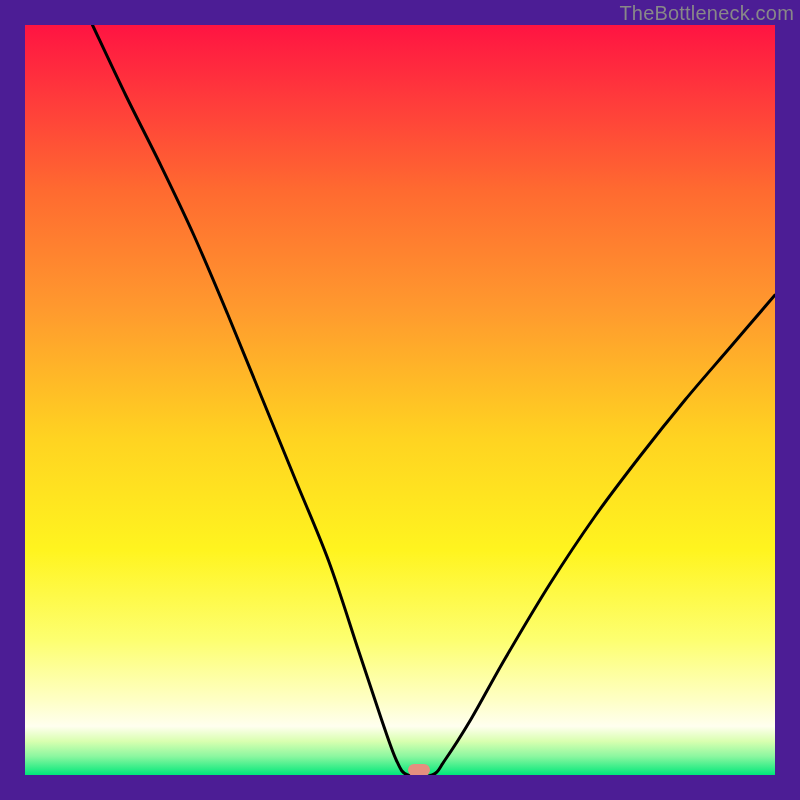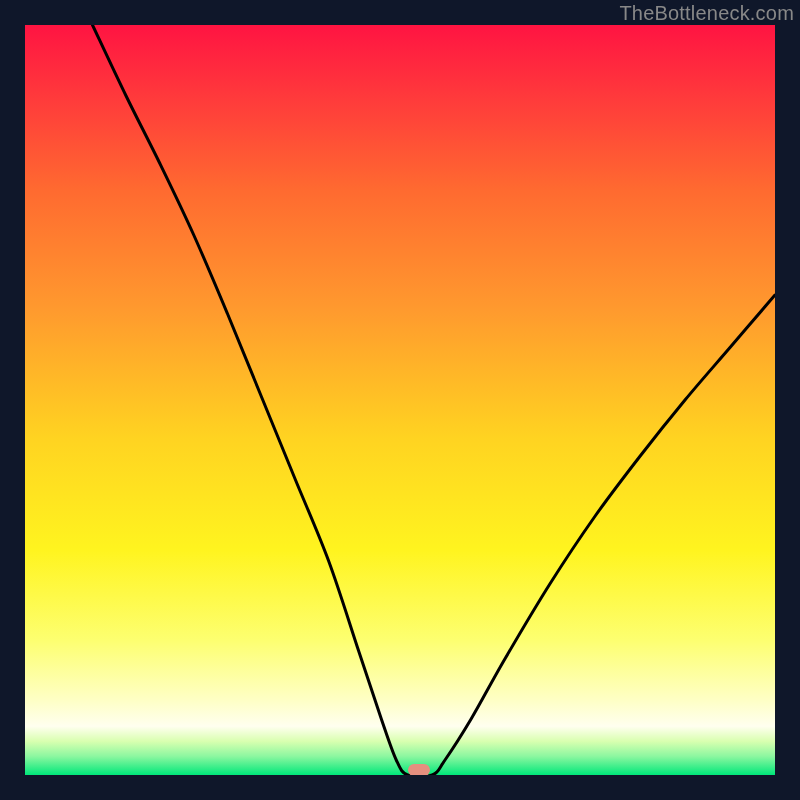--- a/index.html
+++ b/index.html
@@ -9,21 +9,21 @@
     height: 800px;
     background: #000;
     overflow: hidden;
   }
   .frame {
     position: absolute;
     left: 0;
     top: 0;
     width: 800px;
     height: 800px;
-    background: #0f172a;
+    background: #4c1d95;
   }
   .plot-area {
     position: absolute;
     left: 25px;
     top: 25px;
     width: 750px;
     height: 750px;
     overflow: hidden;
   }
   .gradient {

